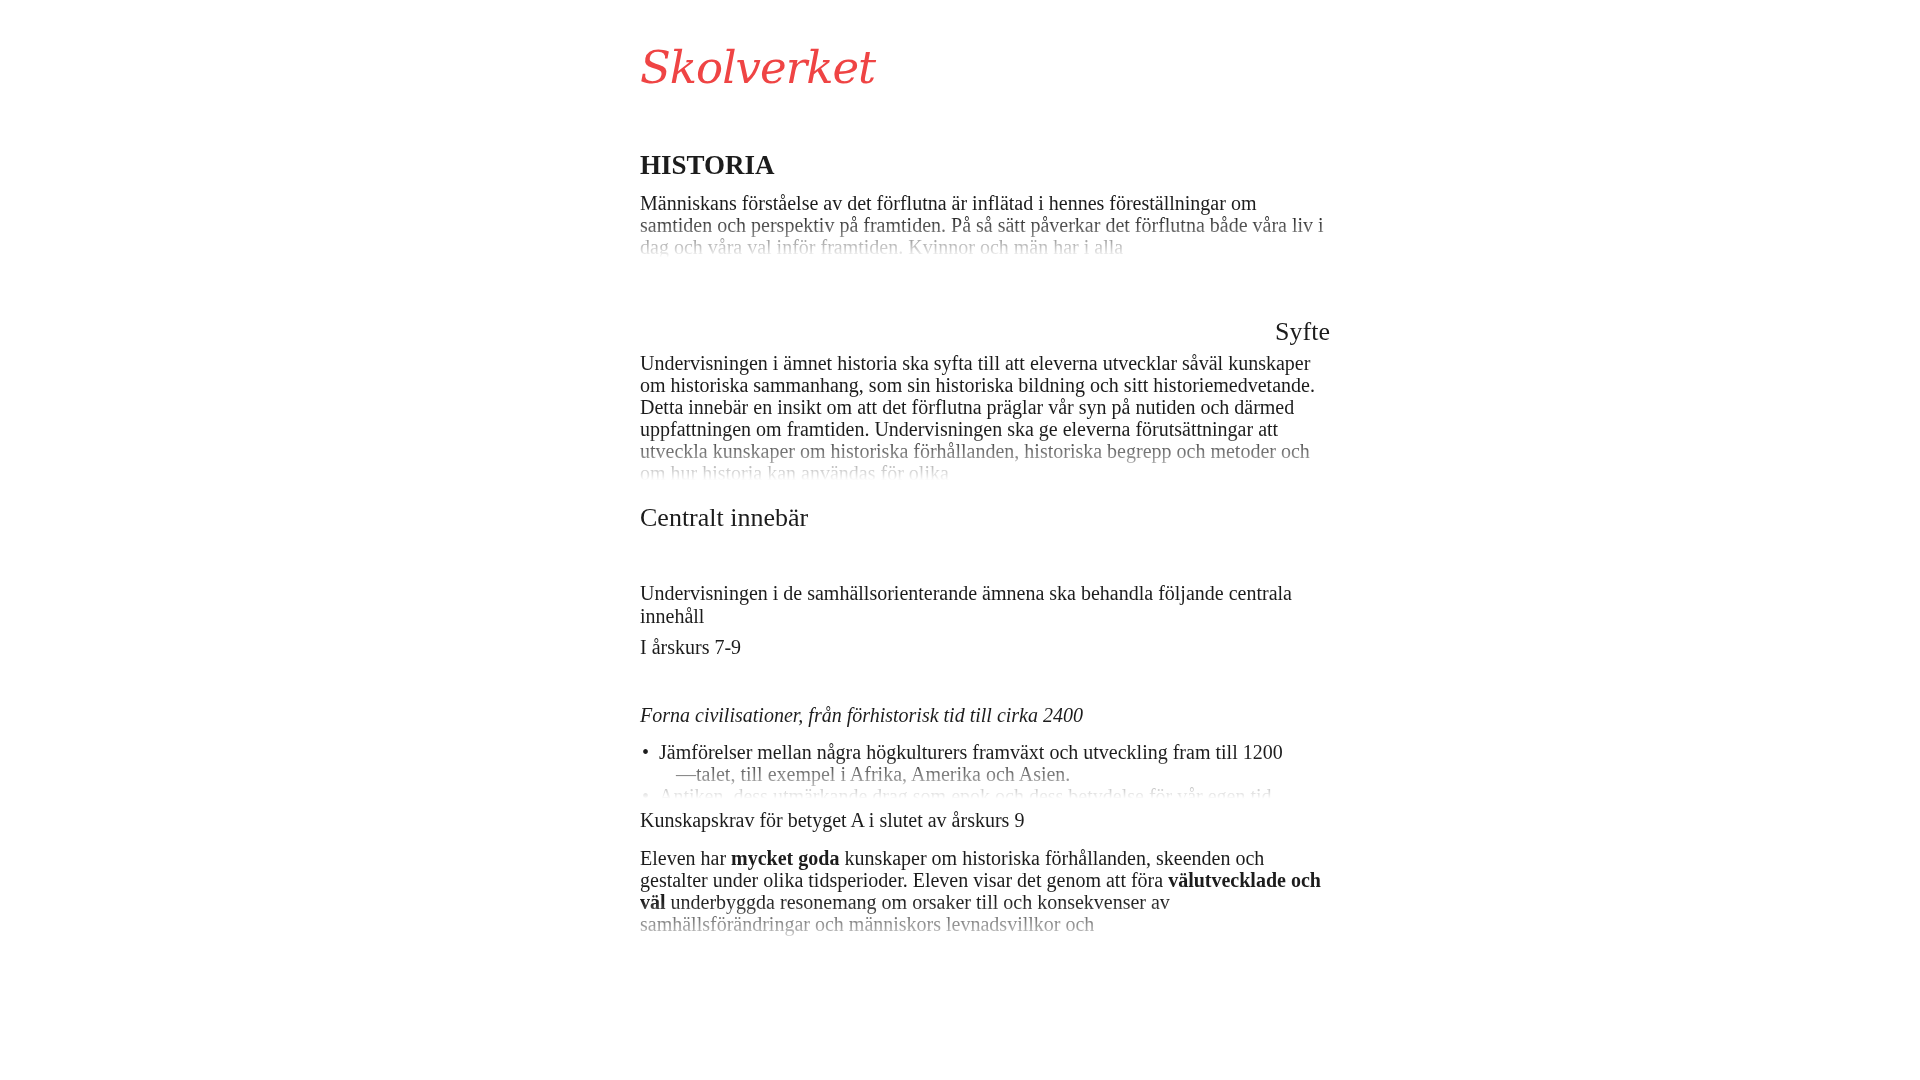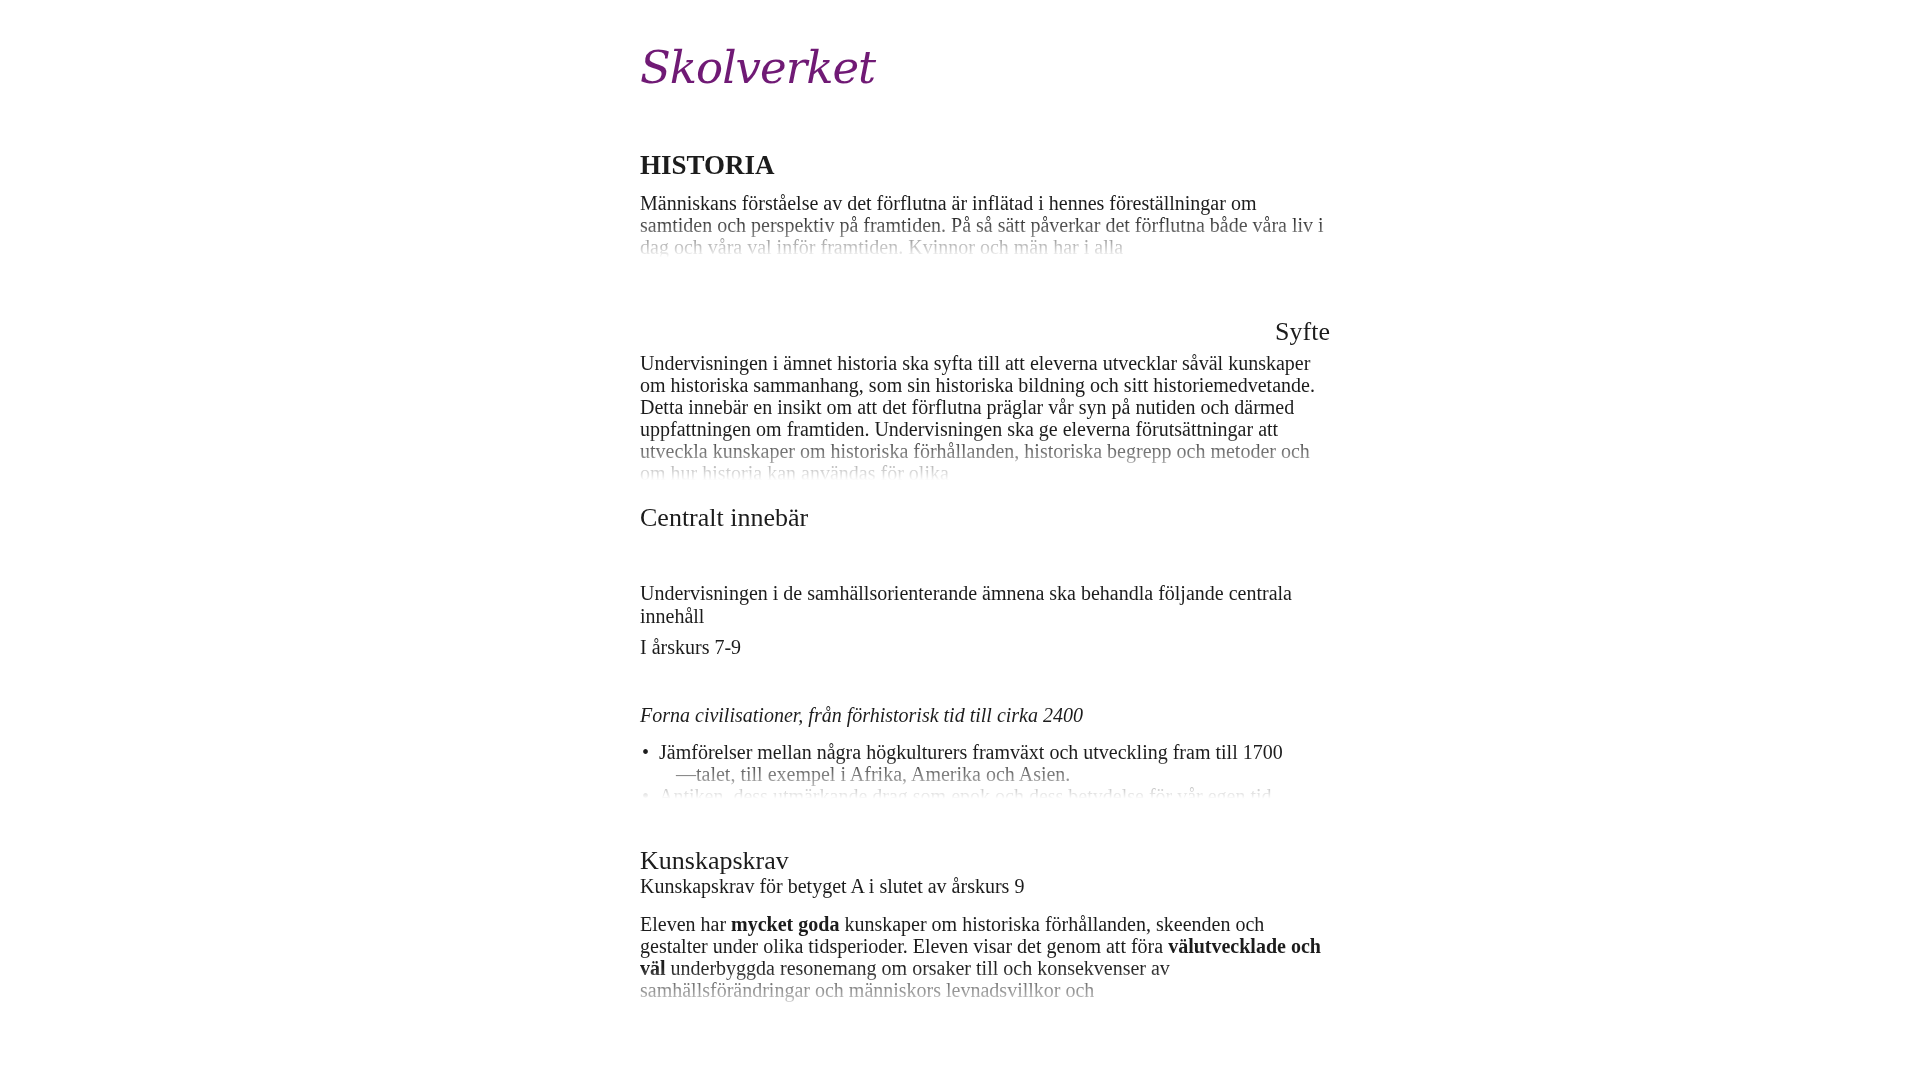--- a/index.html
+++ b/index.html
@@ -1,21 +1,21 @@
 <!DOCTYPE html>
 <html><head>
 <meta charset="utf-8">
 <style>
   * { margin:0; padding:0; box-sizing:border-box; }
   html,body { width:1920px; height:1080px; background:#ffffff; overflow:hidden;
               font-family:"Liberation Serif", serif; color:#1c1c1c; }
   .content { position:absolute; left:640px; top:0; width:690px; padding-top:44px; }
 
   .logo { font-family:"DejaVu Serif", serif; font-style:italic; font-size:45px;
-          line-height:48px; color:#701a75; letter-spacing:-1px; }
+          line-height:48px; color:#ef4444; letter-spacing:-1px; }
 
   h1.subject-title { margin-top:58px; font-size:27px; line-height:30px; font-weight:bold; }
   h2.section-heading { font-size:26px; line-height:28px; font-weight:normal; }
   .h-syfte   { margin-top:50px;text-align:right; }
   .h-central { margin-top:12px; }
   .h-krav    { margin-top:38px; }
 
   p.body, li { font-size:20px; line-height:22px; }
   .fade-block { position:relative; overflow:hidden; }
   .fb-intro   { margin-top:12px; height:76px;  }
@@ -66,31 +66,30 @@
 
   <p class="italic-note">Undervisningen i de samhällsorienterande ämnena ska behandla följande centrala innehåll</p>
 
   <p class="arskurs">I årskurs 7-9</p>
 
   <p class="topic-heading">Forna civilisationer, från förhistorisk tid till cirka 2400</p>
 
   <div class="fade-block fb-bullets">
     <ul class="bullet-list">
       <li>
-        <span>Jämförelser mellan några högkulturers framväxt och utveckling fram till 1700</span>
+        <span>Jämförelser mellan några högkulturers framväxt och utveckling fram till 1200</span>
         <span class="bullet-cont">—talet, till exempel i Afrika, Amerika och Asien.</span>
       </li>
       <li>
         <span>Antiken, dess utmärkande drag som epok och dess betydelse för vår egen tid.</span>
       </li>
     </ul>
     <div class="fade-overlay"></div>
   </div>
 
-  <h2 class="section-heading h-krav">Kunskapskrav</h2>
 
   <p class="krav-sub">Kunskapskrav för betyget A i slutet av årskurs 9</p>
 
   <div class="fade-block fb-krav">
     <p class="body"><span>Eleven har </span><span class="seg-bold">mycket goda</span><span> kunskaper om historiska förhållanden, skeenden och gestalter under olika tidsperioder. Eleven visar det genom att föra </span><span class="seg-bold">välutvecklade och väl</span><span> underbyggda resonemang om orsaker till och konsekvenser av samhällsförändringar och människors levnadsvillkor och</span></p>
     <div class="fade-overlay"></div>
   </div>
 
 </div>
 

